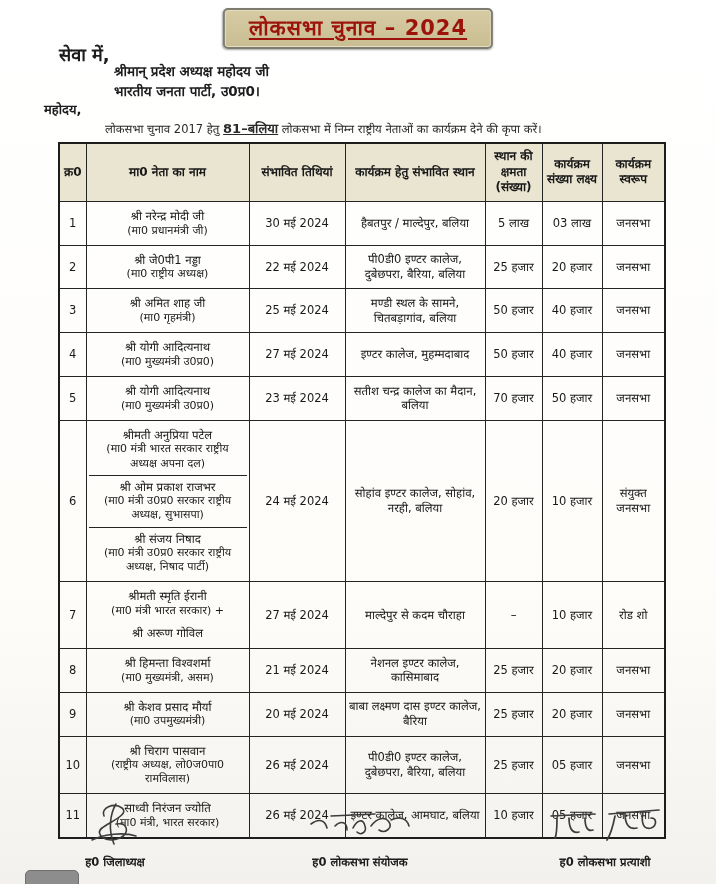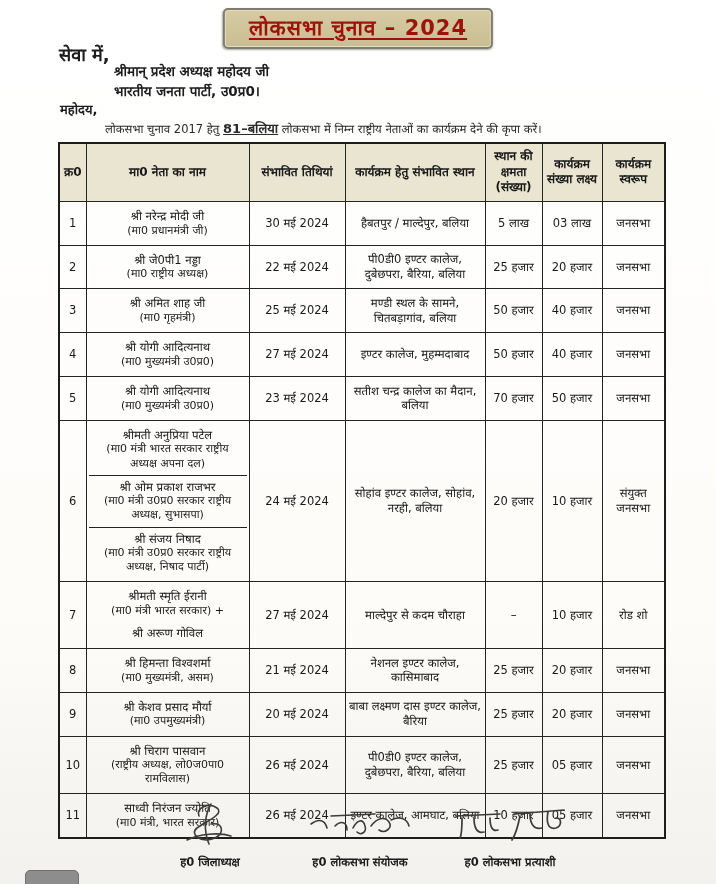--- a/index.html
+++ b/index.html
@@ -30,21 +30,21 @@
     color:#9c130b;
     text-decoration:underline;
     text-underline-offset:3px;
     letter-spacing:1px;
   }
   
   .letter-line{position:absolute;font-weight:bold;}
   .salutation{left:59px;top:42px;font-size:18px;}
   .addressee1{left:114px;top:62px;font-size:13.5px;}
   .addressee2{left:114px;top:82px;font-size:13.5px;}
-  .greeting{left:60px;top:100px;font-size:13px;}
+  .greeting{left:44px;top:100px;font-size:13px;}
   .intro{
     position:absolute;left:105px;top:119px;width:560px;
     font-size:11.5px;font-weight:500;color:#2a2a2a;
   }
   .intro .hl{font-weight:bold;text-decoration:underline;font-size:13px;}
   
   .schedule-wrap{position:absolute;left:58px;top:142px;width:606px;}
   table.schedule{
     border-collapse:collapse;table-layout:fixed;width:100%;
     border:2.5px solid #1d1d1d;
@@ -71,21 +71,21 @@
   col.c-format{width:63px;}
   td.name-cell{padding:0;}
   .leader-block{padding:4px 3px;}
   .leader-block.divided{border-bottom:1.6px solid #242424;}
   .leader-block:last-child.divided{border-bottom:none;}
   .leader-name{font-size:11.5px;}
   .leader-desig{font-size:11px;}
   
   .sig-row{
     position:absolute;left:40px;top:800px;width:640px;
-    display:flex;justify-content:center;
+    display:flex;justify-content:space-between;
   }
   .sig-col{display:flex;flex-direction:column;align-items:center;width:150px;}
   .sig-col svg{display:block;}
   .sig-label{font-size:11.5px;font-weight:bold;margin-top:2px;white-space:nowrap;}
   
   .overlay-btn{
     position:absolute;left:25px;top:870px;width:52px;height:22px;
     background:#8d8d8d;border:1px solid #6f6f6f;border-radius:5px;
   }
 </style>

